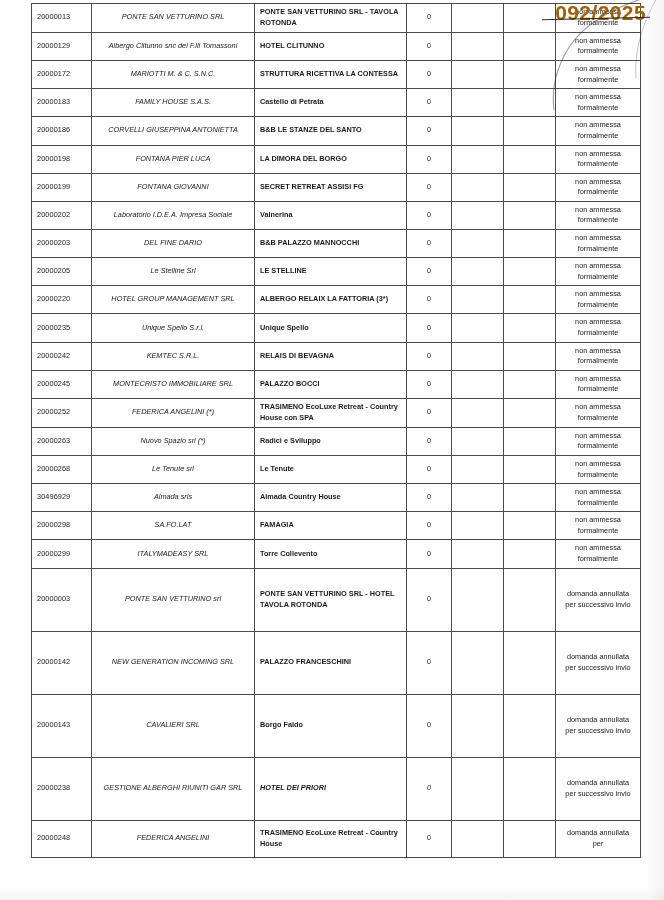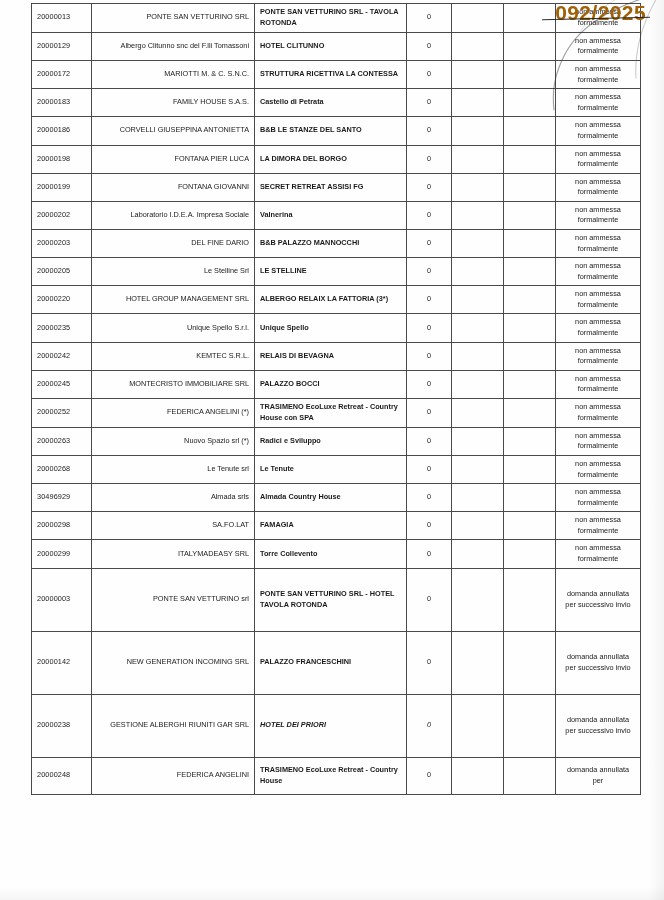--- a/index.html
+++ b/index.html
@@ -47,21 +47,21 @@
   
   col.c-id      { width: 60px; }
   col.c-rag     { width: 163px; }
   col.c-str     { width: 152px; }
   col.c-pt      { width: 45px; }
   col.c-e1      { width: 52px; }
   col.c-e2      { width: 52px; }
   col.c-esito   { width: 85px; }
 
   td.cell-id     { text-align: left; padding-left: 7px; letter-spacing: .1px; }
-  td.cell-rag    { text-align: right; }
+  td.cell-rag    { text-align: center; font-style: italic; }
   td.cell-str    { text-align: left; font-weight: bold; }
   td.cell-pt     { text-align: center; }
   td.cell-empty  { }
   td.cell-esito  { text-align: center; line-height: 1.45; padding: 3px 2px; }
 
   .italic { font-style: italic; }
 
   
   tr.tall td { height: 56px; }
   tr.tall-last td { height: 30px; }
@@ -321,20 +321,29 @@
         <tr class="tall">
           <td class="cell-id">20000142</td>
           <td class="cell-rag">NEW GENERATION INCOMING SRL</td>
           <td class="cell-str">PALAZZO FRANCESCHINI</td>
           <td class="cell-pt">0</td>
           <td class="cell-empty"></td>
           <td class="cell-empty"></td>
           <td class="cell-esito">domanda annullata per successivo invio</td>
         </tr>
         <tr class="tall">
+          <td class="cell-id">20000143</td>
+          <td class="cell-rag">CAVALIERI SRL</td>
+          <td class="cell-str">Borgo Faldo</td>
+          <td class="cell-pt">0</td>
+          <td class="cell-empty"></td>
+          <td class="cell-empty"></td>
+          <td class="cell-esito">domanda annullata per successivo invio</td>
+        </tr>
+        <tr class="tall">
           <td class="cell-id">20000238</td>
           <td class="cell-rag">GESTIONE ALBERGHI RIUNITI GAR SRL</td>
           <td class="cell-str italic">HOTEL DEI PRIORI</td>
           <td class="cell-pt italic">0</td>
           <td class="cell-empty"></td>
           <td class="cell-empty"></td>
           <td class="cell-esito">domanda annullata per successivo invio</td>
         </tr>
         <tr class="tall-last">
           <td class="cell-id">20000248</td>

